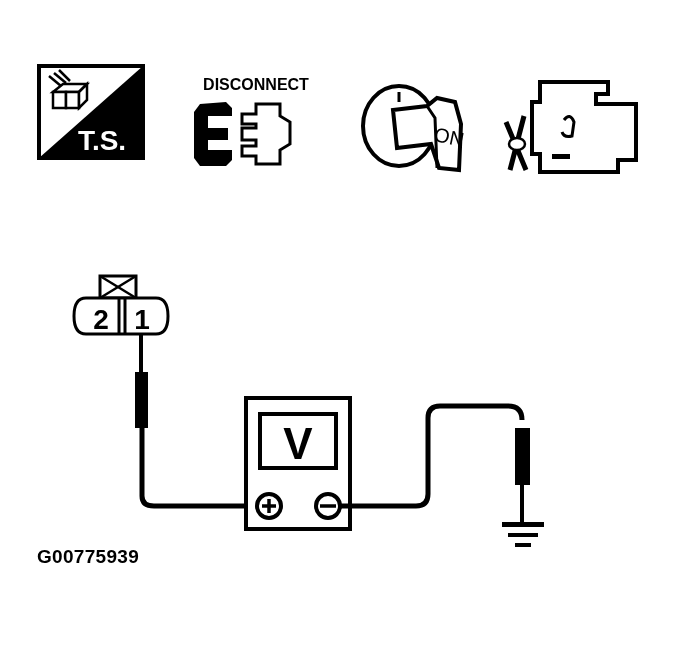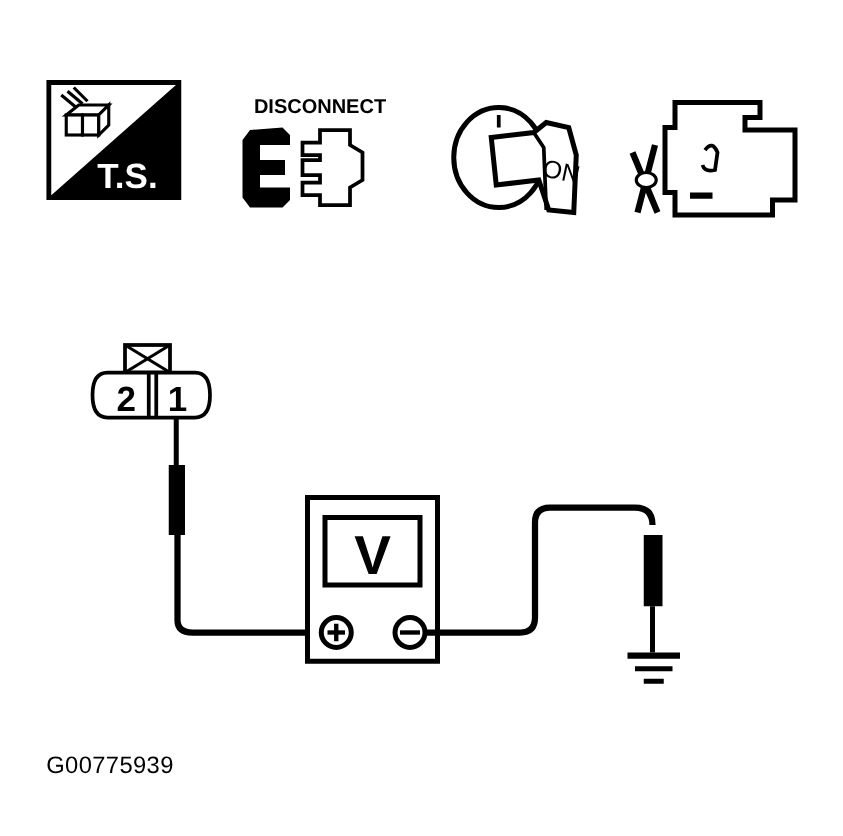--- a/index.html
+++ b/index.html
@@ -1,19 +1,19 @@
 <!DOCTYPE html>
 <html><head>
   <meta charset="utf-8">
   <style>
     html, body { margin: 0; padding: 0; background: #ffffff; }
     body { width: 674px; height: 669px; position: relative; overflow: hidden; font-family: "Liberation Sans", sans-serif; }
     .abs { position: absolute; }
     svg { display: block; }
-    .caption { position: absolute; left: 37px; top: 602px; font-size: 19px; color: #000; letter-spacing: 0.3px; font-family: "Liberation Sans", sans-serif; }
+    .caption { position: absolute; left: 37px; top: 546px; font-size: 19px; color: #000; letter-spacing: 0.3px; font-family: "Liberation Sans", sans-serif; font-weight: bold; }
   </style>
 </head>
 <body>
 
 <div class="abs" style="left:37px;top:64px;">
   <svg width="110" height="96" viewBox="0 0 110 96">
     <rect x="2" y="2" width="104" height="92" fill="#fff" stroke="#000" stroke-width="4"></rect>
     <polygon points="106,2 106,94 2,94" fill="#000"></polygon>
 
     <g stroke="#000" stroke-width="2.5" fill="#fff">

